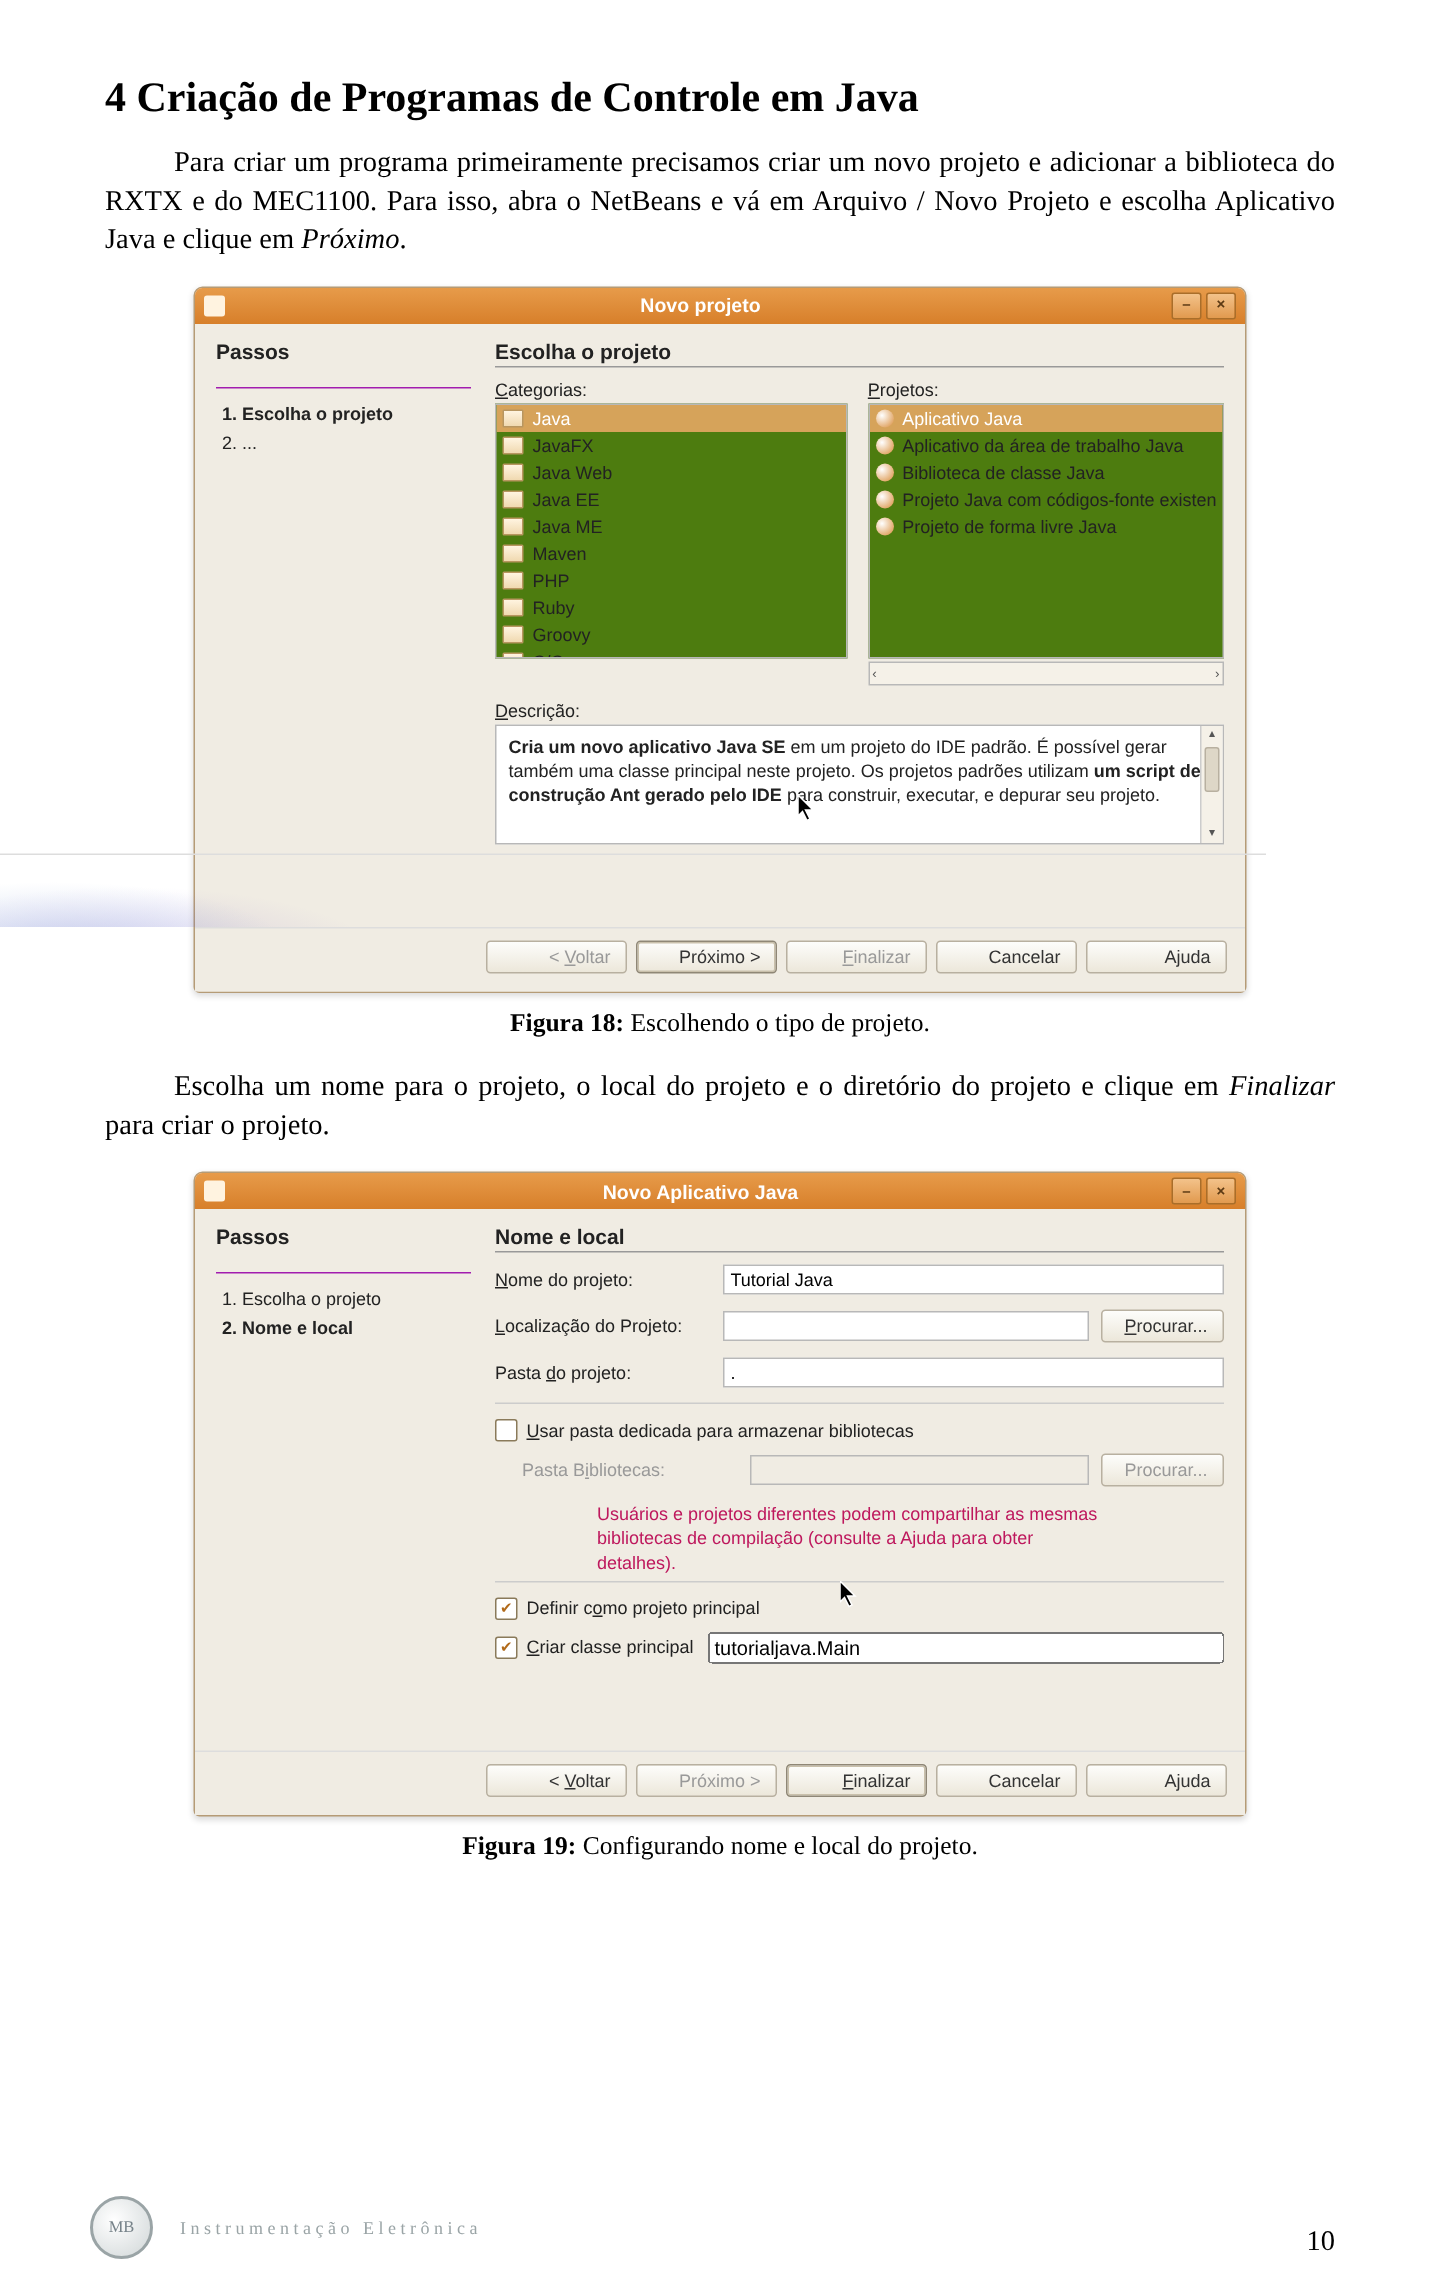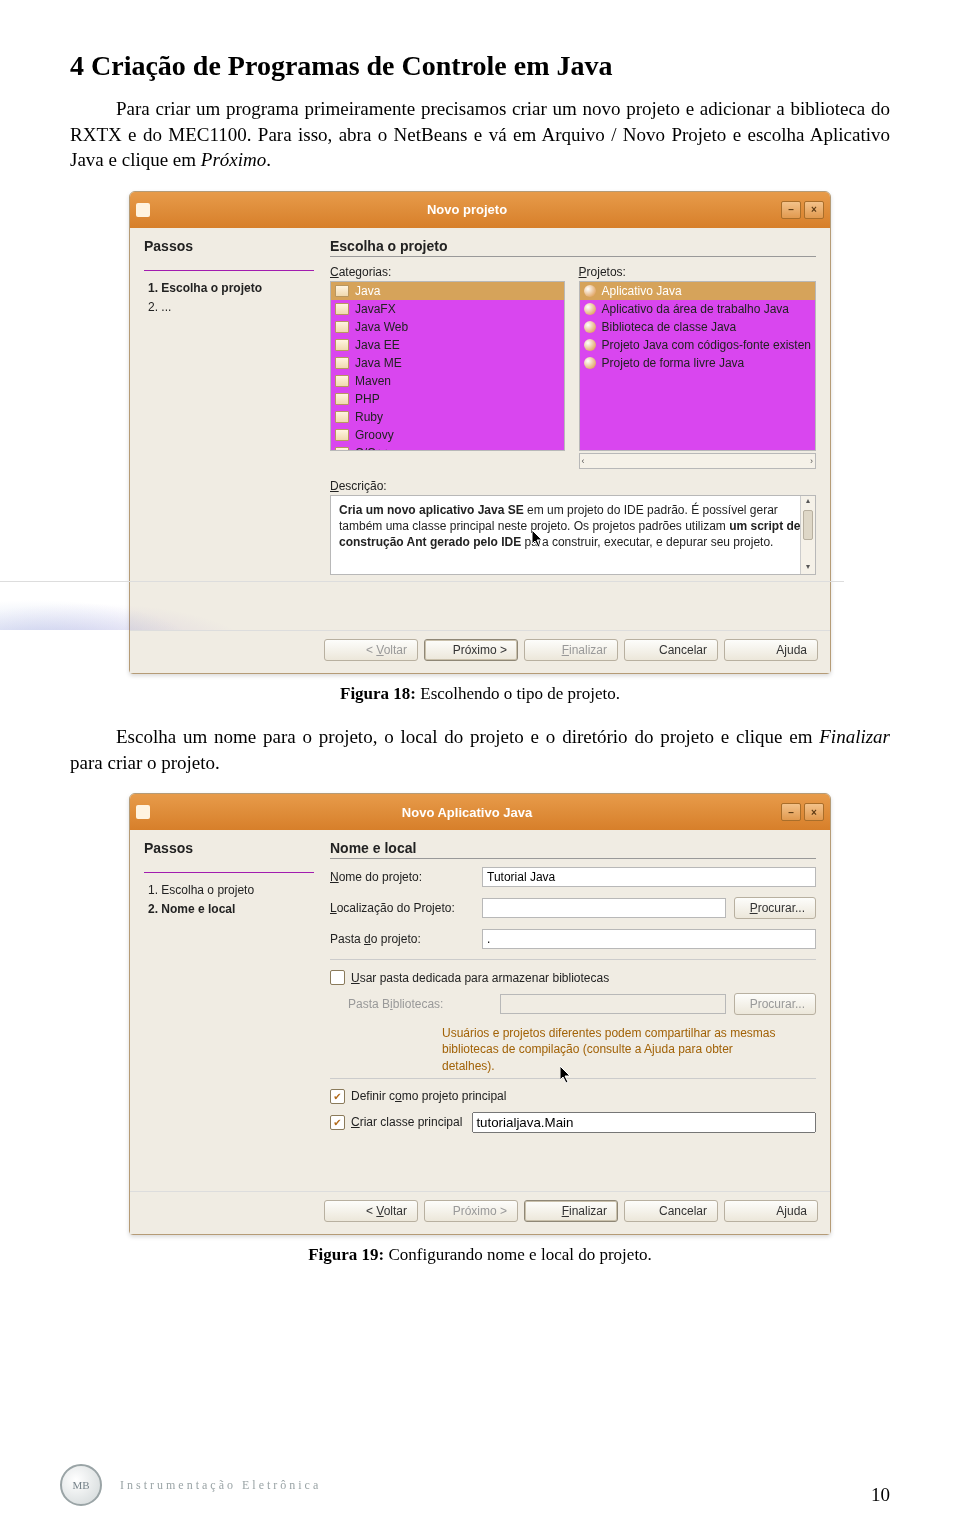--- a/index.html
+++ b/index.html
@@ -41,21 +41,21 @@
     border: 1px solid #b59b76;
     border-radius: 6px 6px 4px 4px;
     background: #f0ece3;
     font-family: Arial, Helvetica, sans-serif;
     font-size: 12px;
     color: #222;
     box-shadow: 0 2px 4px rgba(0,0,0,0.15);
     position: relative;
   }
   .titlebar {
-    height: 36px;
+    height: 24px;
     background: linear-gradient(#e79b4a, #d77f2a);
     border-radius: 5px 5px 0 0;
     display: flex;
     align-items: center;
     padding: 0 6px;
     color: #fff;
     font-weight: bold;
     font-size: 13px;
   }
   .titlebar .ticon {
@@ -112,21 +112,21 @@
   .two-col {
     display: flex;
     gap: 14px;
   }
   .col-label {
     font-size: 12px;
     margin-bottom: 2px;
   }
   .accel { text-decoration: underline; }
   .listbox {
-    background: #d946ef;
+    background: #4d7c0f;
     border: 1px solid #b8b8b8;
     height: 168px;
     overflow: hidden;
     font-size: 12px;
   }
   .listbox .row {
     display: flex;
     align-items: center;
     padding: 2px 4px;
     gap: 6px;
@@ -234,21 +234,21 @@
   .chk {
     width: 13px; height: 13px;
     border: 1px solid #8a7a5a;
     border-radius: 2px;
     background: #fff;
     display: flex; align-items: center; justify-content: center;
     font-size: 10px; color: #b26a1a;
   }
   .chk.on::after { content: "✔"; }
   .indent-block { margin-left: 18px; }
-  .small-note { font-size: 12px; color: #a16207; margin-left: 112px; line-height: 1.35; max-width: 340px; }
+  .small-note { font-size: 12px; color: #be185d; margin-left: 68px; line-height: 1.35; max-width: 340px; }
 
   .cursor {
     width: 12px; height: 18px;
     position: absolute;
     pointer-events: none;
   }
   .cursor svg { width: 100%; height: 100%; }
 
   .footer {
     position: absolute;

